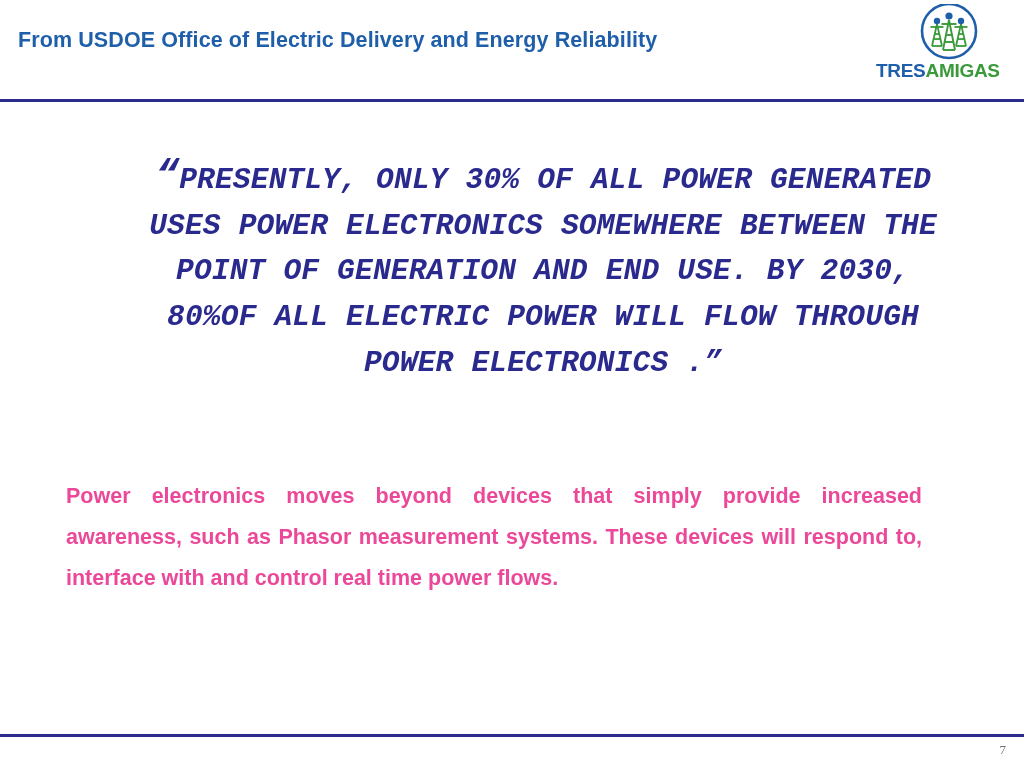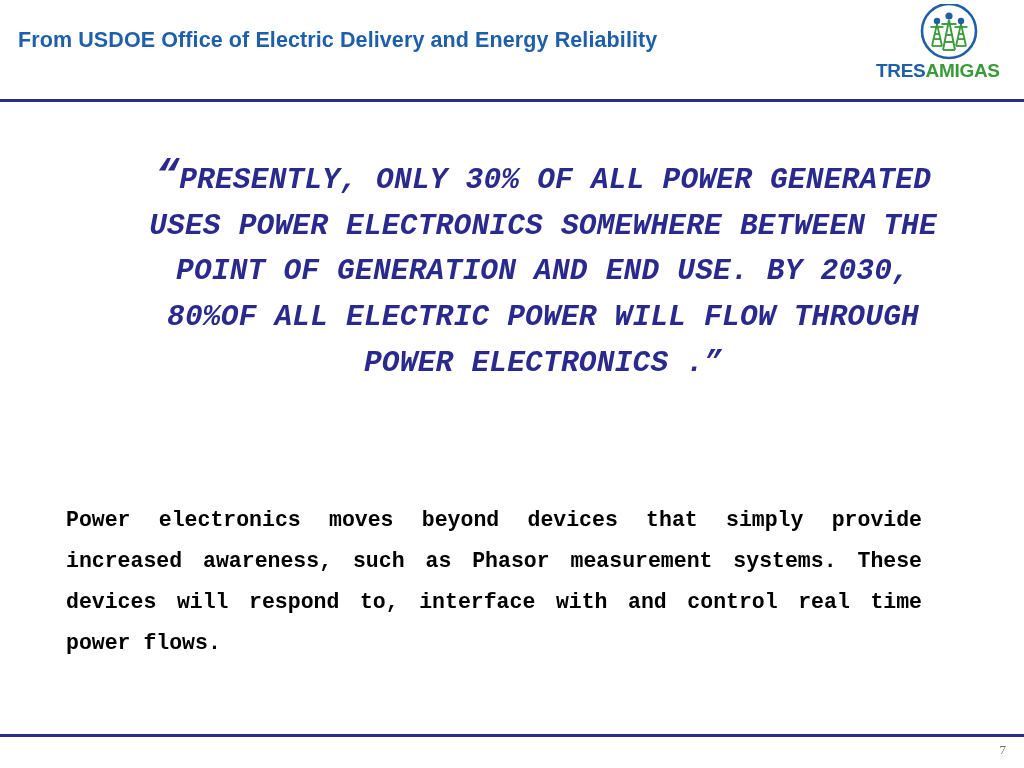--- a/index.html
+++ b/index.html
@@ -98,26 +98,26 @@
     margin-left: 27px;
   }
   .quote .openq {
     font-size: 40px;
     line-height: 0;
   }
 
   .para {
     position: absolute;
     left: 66px;
-    top: 500px;
+    top: 476px;
     width: 856px;
-    font-family: Liberation Mono, monospace;
+    font-family: Liberation Sans, sans-serif;
     font-size: 21.5px;
     font-weight: bold;
-    color: #000000;
+    color: #ec4899;
     line-height: 1.9;
     text-align: justify;
   }
 
   
   .footer-rule {
     position: absolute;
     left: 0;
     top: 734px;
     width: 1024px;

